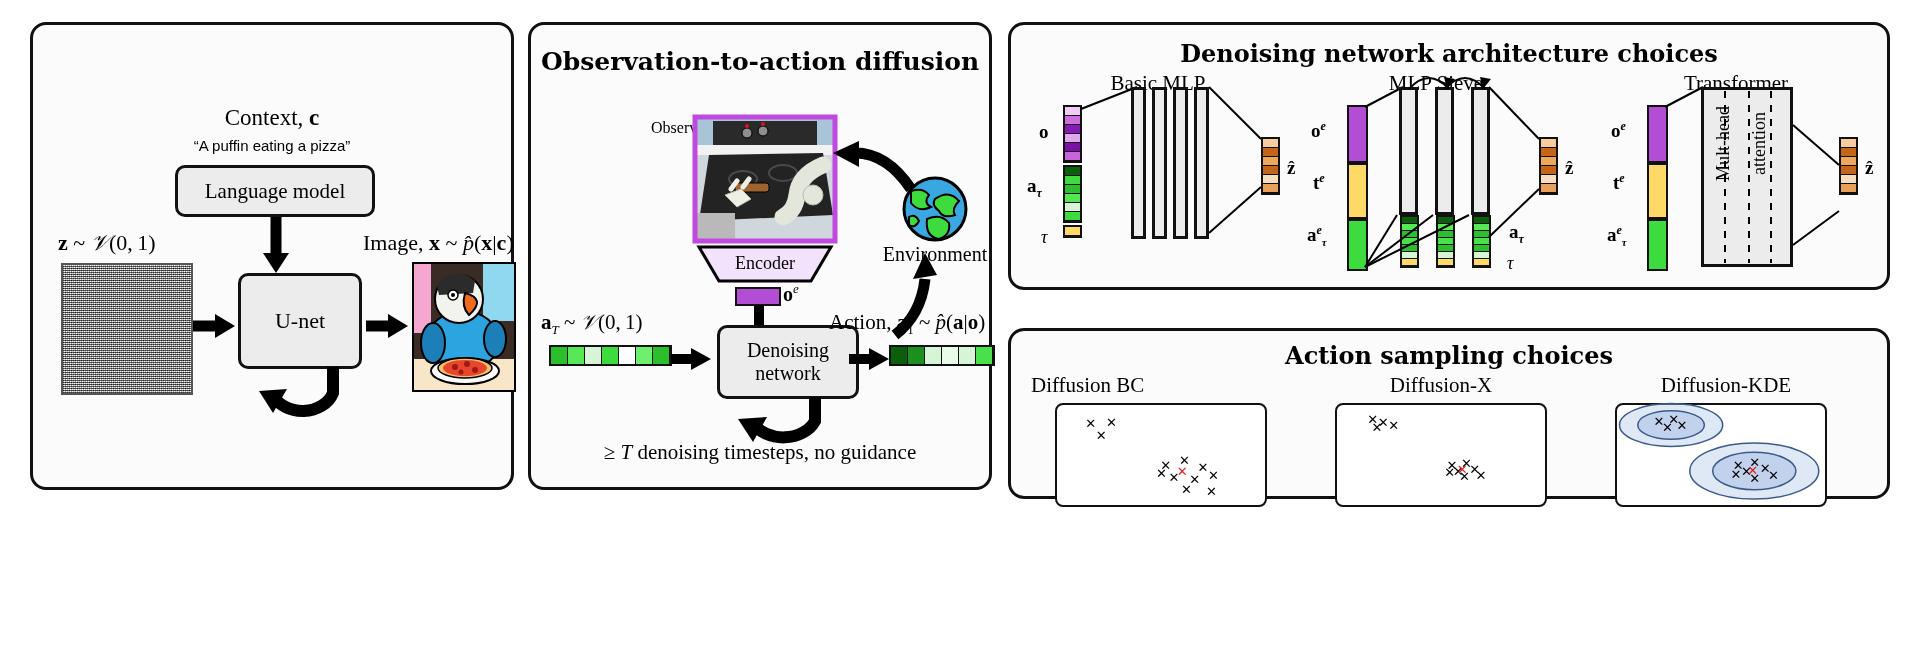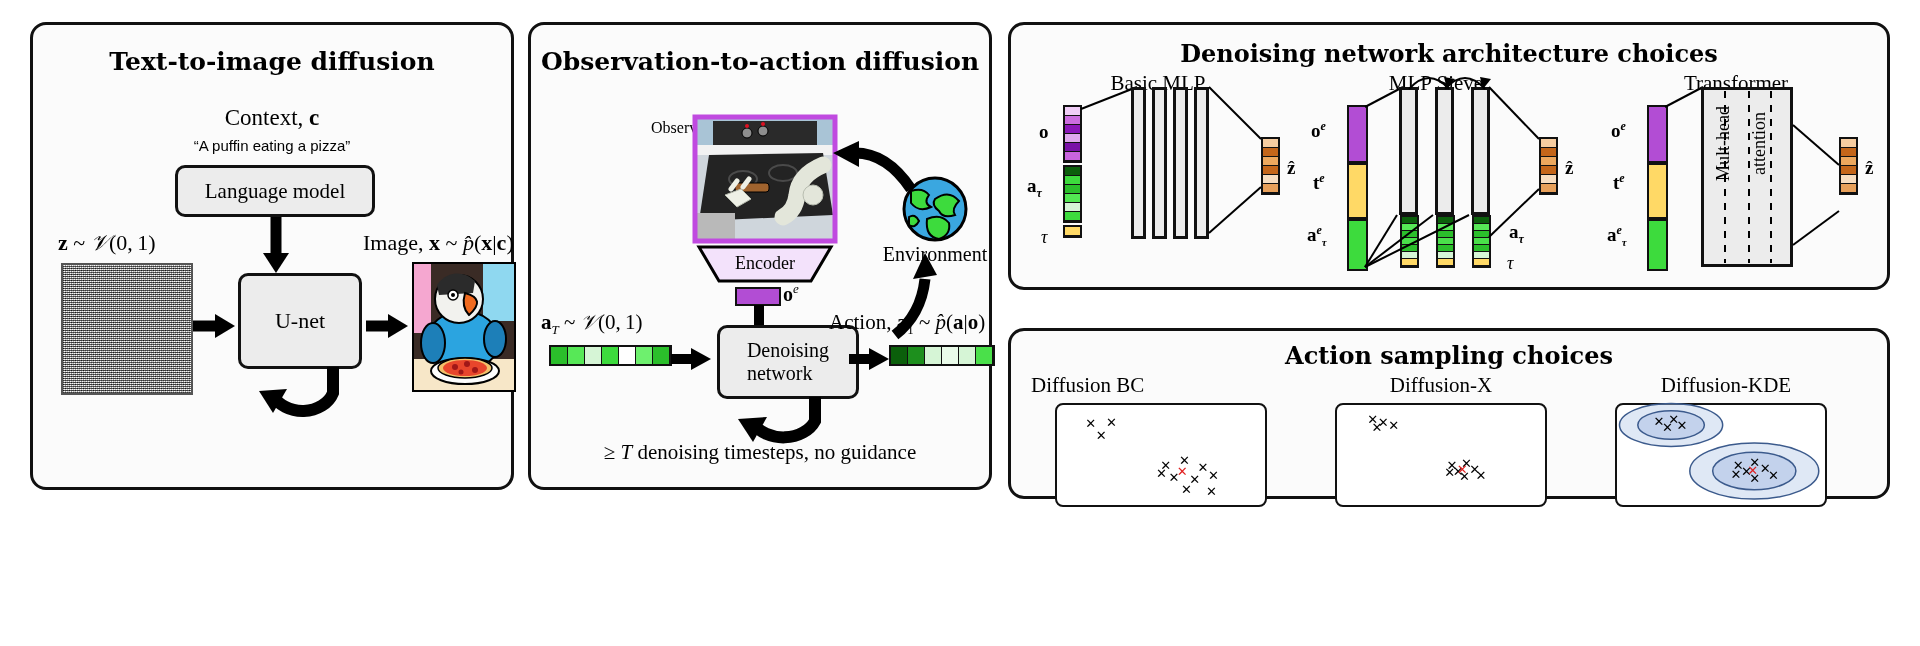--- a/index.html
+++ b/index.html
@@ -40,21 +40,20 @@
 
   .trap{position:absolute;}
 </style>
 </head>
 <body>
 
 <div id="root">
 
   <div class="panel" style="left:30px;top:22px;width:484px;height:468px;">
 
-    <div class="ptitle" style="top:22px;font-size:25px;">Text-to-image diffusion</div>
 
     <div class="lbl sans" style="left:0;right:0;top:112px;text-align:center;font-size:15px;">“A puffin eating a pizza”</div>
 
     <div class="lbl" style="left:0;right:0;top:80px;text-align:center;font-size:23px;">
       Context, <span class="bf">c</span>
     </div>
 
     <div class="box" style="left:142px;top:140px;width:200px;height:52px;">
       <span style="font-size:21px;">Language model</span>
     </div>
@@ -180,21 +179,21 @@
         <div class="cell" style="width: 17px; height: 17px; background: rgb(255, 255, 255); border-right: 1.5px solid rgb(17, 17, 17); border-bottom: none;"></div>
         <div class="cell" style="width: 17px; height: 17px; background: rgb(110, 240, 110); border-right: 1.5px solid rgb(17, 17, 17); border-bottom: none;"></div>
         <div class="cell" style="width: 17px; height: 17px; background: rgb(43, 191, 43); border-right: 1.5px solid rgb(17, 17, 17); border-bottom: none;"></div>
       </div>
 
     <svg style="position:absolute;left:140px;top:322px;" width="42" height="24">
       <line x1="0" y1="12" x2="24" y2="12" stroke="#000" stroke-width="10"></line>
       <polygon points="20,1 20,23 40,12" fill="#000"></polygon>
     </svg>
 
-    <div class="box" style="left:186px;top:300px;width:142px;height:74px;text-align:left;line-height:1.15;">
+    <div class="box" style="left:186px;top:300px;width:142px;height:74px;text-align:center;line-height:1.15;">
       <span style="font-size:20px;">Denoising<br>network</span>
     </div>
 
     <svg style="position:absolute;left:318px;top:322px;" width="42" height="24">
       <line x1="0" y1="12" x2="24" y2="12" stroke="#000" stroke-width="10"></line>
       <polygon points="20,1 20,23 40,12" fill="#000"></polygon>
     </svg>
 
     <div class="lbl" style="left:298px;top:285px;font-size:21px;">
       Action, <span class="bf">a</span><sub style="font-size:13px;">1</sub> ~ <span class="it">p̂</span>(<span class="bf">a</span>|<span class="bf">o</span>)

